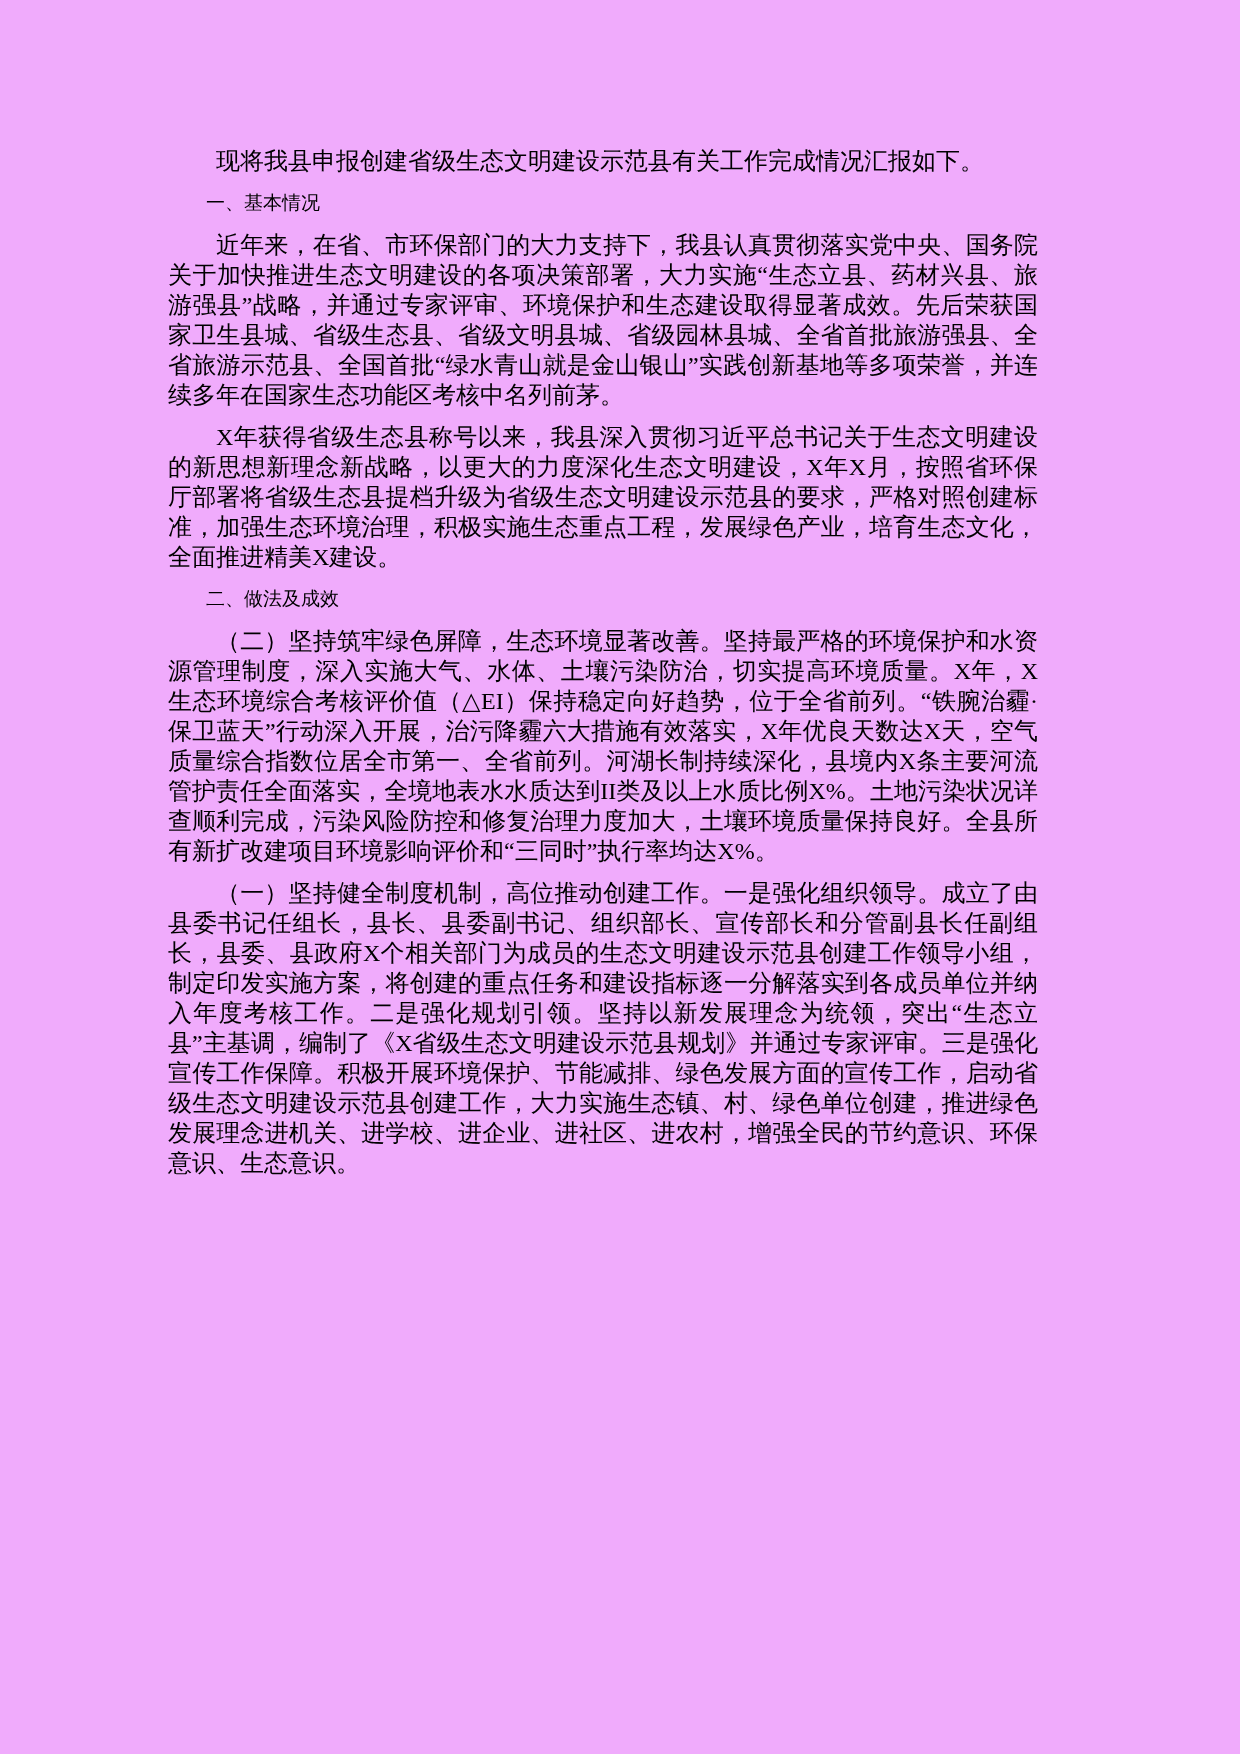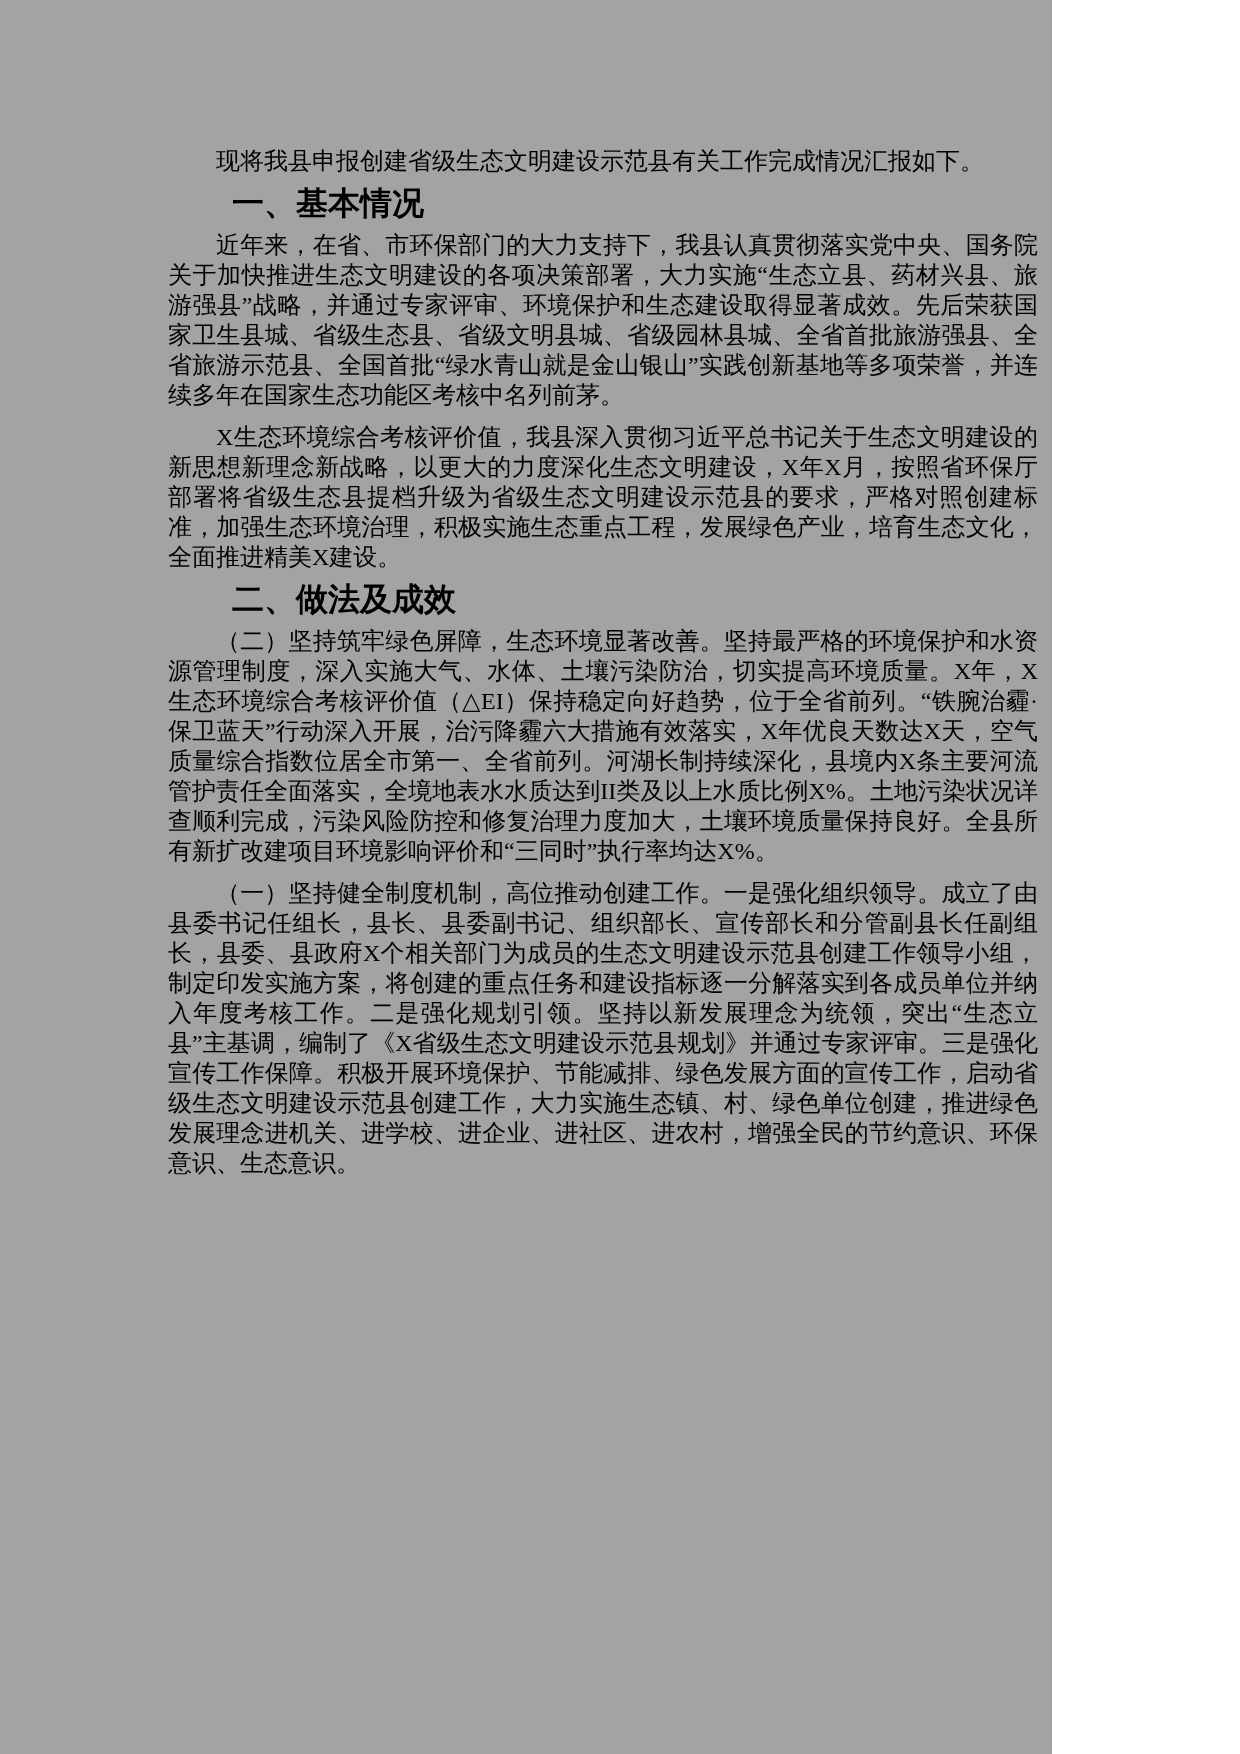--- a/index.html
+++ b/index.html
@@ -11,53 +11,53 @@
     height: 1754px;
     background: #ffffff;
     color: #000000;
     font-family: "Liberation Serif", "DejaVu Serif", serif;
     position: relative;
   }
   .page {
     position: absolute;
     left: 0;
     top: 0;
-    width: 1052px;
+    width: 1240px;
     height: 1754px;
-    background: #a3a3a3;
+    background: #f0abfc;
     overflow: hidden;
   }
   .content {
     position: absolute;
     left: 168px;
     top: 146px;
     width: 870px;
     font-size: 24px;
     line-height: 30px;
     text-align: justify;
   }
   .content p.paragraph {
     margin: 0 0 12px 0;
     text-indent: 2em;
     word-break: break-all;
   }
   .content h2.heading {
     margin: 2px 0 12px 0;
-    font-size: 32px;
+    font-size: 19px;
     line-height: 30px;
-    font-weight: bold;
+    font-weight: normal;
     text-indent: 2em;
   }
 </style>
 </head>
 <body>
 
 <div class="page">
   <div class="content" id="doc-content">
       <p class="paragraph">现将我县申报创建省级生态文明建设示范县有关工作完成情况汇报如下。</p>
       <h2 class="heading">一、基本情况</h2>
       <p class="paragraph">近年来，在省、市环保部门的大力支持下，我县认真贯彻落实党中央、国务院关于加快推进生态文明建设的各项决策部署，大力实施“生态立县、药材兴县、旅游强县”战略，并通过专家评审、环境保护和生态建设取得显著成效。先后荣获国家卫生县城、省级生态县、省级文明县城、省级园林县城、全省首批旅游强县、全省旅游示范县、全国首批“绿水青山就是金山银山”实践创新基地等多项荣誉，并连续多年在国家生态功能区考核中名列前茅。</p>
-      <p class="paragraph">X生态环境综合考核评价值，我县深入贯彻习近平总书记关于生态文明建设的新思想新理念新战略，以更大的力度深化生态文明建设，X年X月，按照省环保厅部署将省级生态县提档升级为省级生态文明建设示范县的要求，严格对照创建标准，加强生态环境治理，积极实施生态重点工程，发展绿色产业，培育生态文化，全面推进精美X建设。</p>
+      <p class="paragraph">X年获得省级生态县称号以来，我县深入贯彻习近平总书记关于生态文明建设的新思想新理念新战略，以更大的力度深化生态文明建设，X年X月，按照省环保厅部署将省级生态县提档升级为省级生态文明建设示范县的要求，严格对照创建标准，加强生态环境治理，积极实施生态重点工程，发展绿色产业，培育生态文化，全面推进精美X建设。</p>
       <h2 class="heading">二、做法及成效</h2>
       <p class="paragraph">（二）坚持筑牢绿色屏障，生态环境显著改善。坚持最严格的环境保护和水资源管理制度，深入实施大气、水体、土壤污染防治，切实提高环境质量。X年，X生态环境综合考核评价值（△EI）保持稳定向好趋势，位于全省前列。“铁腕治霾·保卫蓝天”行动深入开展，治污降霾六大措施有效落实，X年优良天数达X天，空气质量综合指数位居全市第一、全省前列。河湖长制持续深化，县境内X条主要河流管护责任全面落实，全境地表水水质达到II类及以上水质比例X%。土地污染状况详查顺利完成，污染风险防控和修复治理力度加大，土壤环境质量保持良好。全县所有新扩改建项目环境影响评价和“三同时”执行率均达X%。</p>
       <p class="paragraph">（一）坚持健全制度机制，高位推动创建工作。一是强化组织领导。成立了由县委书记任组长，县长、县委副书记、组织部长、宣传部长和分管副县长任副组长，县委、县政府X个相关部门为成员的生态文明建设示范县创建工作领导小组，制定印发实施方案，将创建的重点任务和建设指标逐一分解落实到各成员单位并纳入年度考核工作。二是强化规划引领。坚持以新发展理念为统领，突出“生态立县”主基调，编制了《X省级生态文明建设示范县规划》并通过专家评审。三是强化宣传工作保障。积极开展环境保护、节能减排、绿色发展方面的宣传工作，启动省级生态文明建设示范县创建工作，大力实施生态镇、村、绿色单位创建，推进绿色发展理念进机关、进学校、进企业、进社区、进农村，增强全民的节约意识、环保意识、生态意识。</p>
     </div>
 </div>
 
 </body></html>

